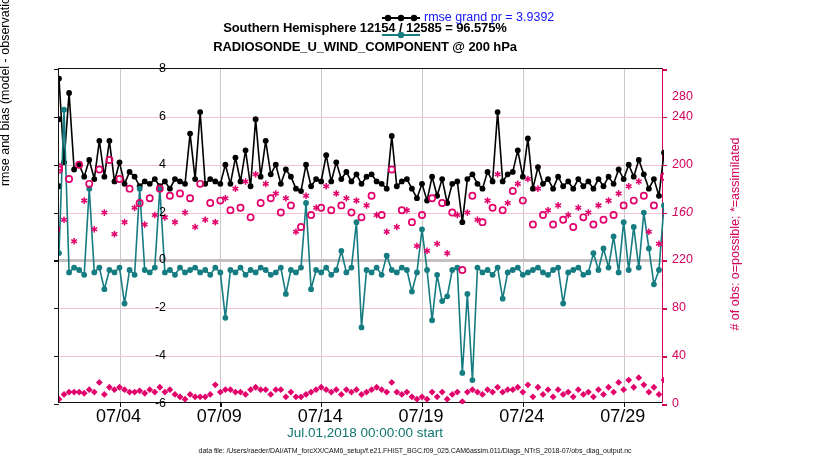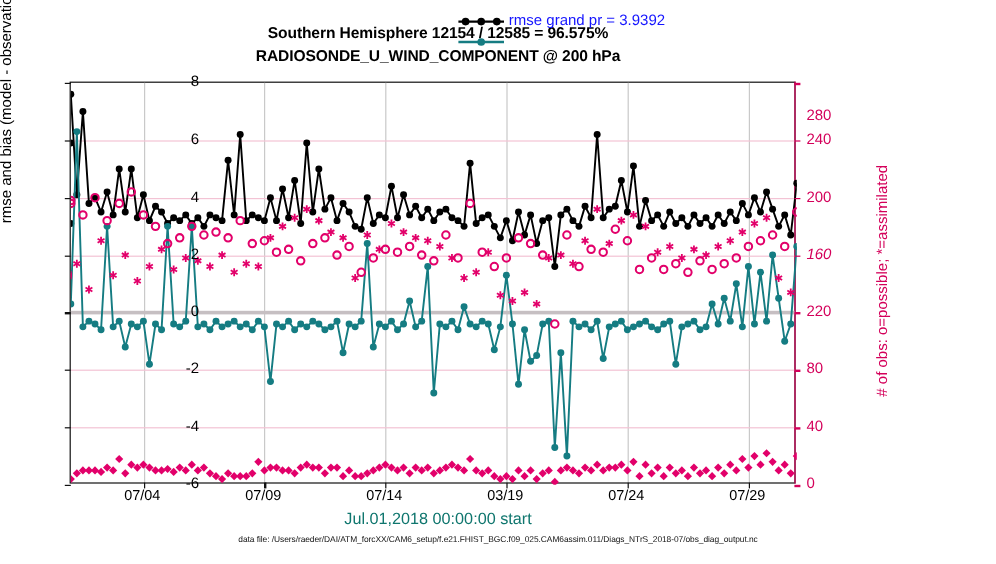--- a/index.html
+++ b/index.html
@@ -21,21 +21,21 @@
   .zero-line{position:absolute;left:0;right:0;height:2.5px;background:#c6bfc2;}
 
   .ytick-l{position:absolute;right:664px;transform:translateY(-50%);
         font-size:12.5px;color:#000;text-align:right;width:60px;}
   .tickmark-l{position:absolute;left:-5px;width:5px;height:1.2px;background:#111;}
   .ytick-r{position:absolute;left:672px;transform:translateY(-50%);
         font-size:12.5px;color:#d4005a;text-align:left;width:60px;}
   .tickmark-r{position:absolute;right:-5px;width:5px;height:1.6px;background:#d4005a;}
 
   .xtick-label{position:absolute;top:406px;transform:translateX(-50%);
-        font-size:12px;color:#000;white-space:nowrap;}
+        font-size:18px;color:#000;white-space:nowrap;}
   .tickmark-x{position:absolute;bottom:-5px;width:1.2px;height:5px;background:#111;}
 
   #ylabel-left{position:absolute;left:-2px;top:236px;width:300px;
         transform:rotate(-90deg);transform-origin:0 0;
         font-size:12.5px;text-align:center;color:#000;}
   #ylabel-right{position:absolute;left:728px;top:404px;width:340px;
         transform:rotate(-90deg);transform-origin:0 0;
         font-size:12.5px;text-align:center;color:#d4005a;}
   #xlabel{position:absolute;left:0;top:425px;width:730px;text-align:center;
         font-size:13.5px;color:#0f766e;}
@@ -743,21 +743,21 @@
       <div class="ytick-r" style="top: 211.571px; font-style: italic;">160</div>
       <div class="ytick-r" style="top: 259.429px;">220</div>
       <div class="ytick-r" style="top: 307.286px;">80</div>
       <div class="ytick-r" style="top: 355.143px;">40</div>
       <div class="ytick-r" style="top: 403px;">0</div>
     </div>
   <div id="ticks-x">
       <div class="xtick-label" style="left: 118.5px;">07/04</div>
       <div class="xtick-label" style="left: 219.333px;">07/09</div>
       <div class="xtick-label" style="left: 320.167px;">07/14</div>
-      <div class="xtick-label" style="left: 421px;">03/19</div>
+      <div class="xtick-label" style="left: 421px;">07/19</div>
       <div class="xtick-label" style="left: 521.833px;">07/24</div>
       <div class="xtick-label" style="left: 622.667px;">07/29</div>
     </div>
 
   <div id="ylabel-left">rmse and bias (model - observation)</div>
   <div id="ylabel-right"># of obs: o=possible; *=assimilated</div>
   <div id="xlabel">Jul.01,2018 00:00:00 start</div>
   <div id="datafile">data file: /Users/raeder/DAI/ATM_forcXX/CAM6_setup/f.e21.FHIST_BGC.f09_025.CAM6assim.011/Diags_NTrS_2018-07/obs_diag_output.nc</div>
 
   <div id="legend">

